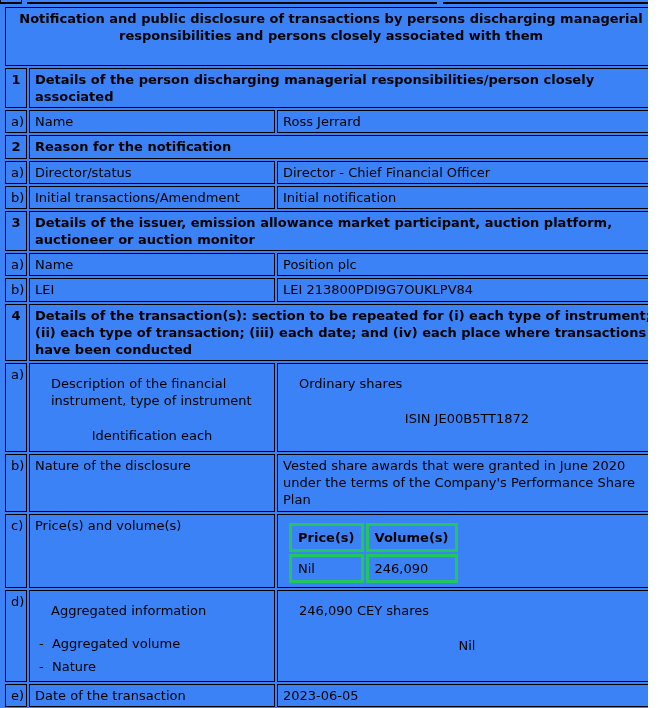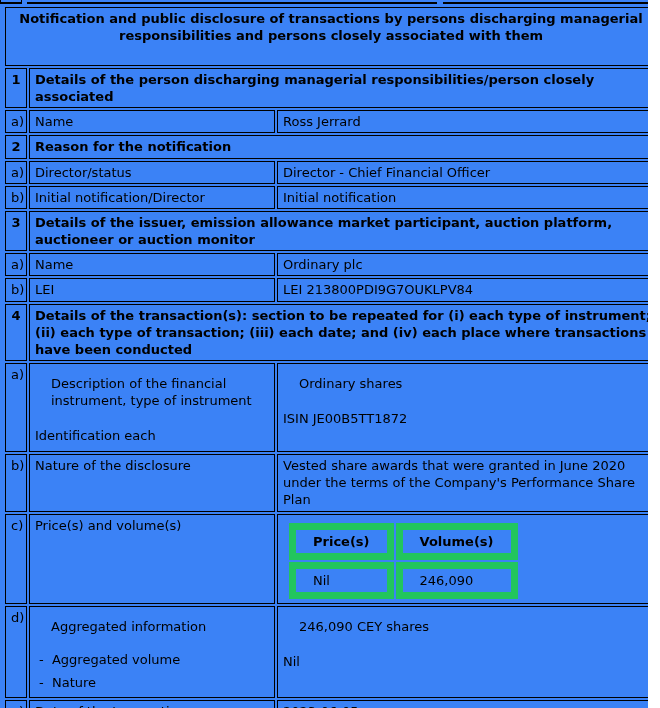--- a/index.html
+++ b/index.html
@@ -46,38 +46,38 @@
   tr.section > td { font-weight: bold; }
   td.title-cell {
     font-weight: bold;
     text-align: center;
     padding: 10px 6px;
     height: 59px;
   }
 
   
   .p1 { margin: 9px 0 0 16px; }
-  .p2 { margin: 18px 0 0 0; }
+  .p2 { margin: 18px 0 0 0; text-align: center; }
   .li { margin: 6px 0 0 4px; white-space: pre-wrap; }
   .li-first { margin-top: 16px; }
 
   tr.r4a > td { height: 89px; }
   tr.r4b > td { height: 53px; }
   tr.r4c > td { height: 59px; }
   tr.r4d > td { height: 92px; }
 
   
   table.pv {
     border-collapse: separate;
     border-spacing: 2px;
     margin: 4px 0 0 4px;
   }
   table.pv th, table.pv td {
-    border: 7px solid #22c55e;
-    padding: 3px 17px;
+    border: 3px solid #22c55e;
+    padding: 3px 6px;
     text-align: left;
     vertical-align: top;
     font-size: 13px;
     box-sizing: border-box;
   }
   table.pv th { font-weight: bold; }
   table.pv .pv-c1 { min-width: 66px; }
   table.pv .pv-c2 { min-width: 78px; margin-left: 45px; }
 </style>
 </head>
@@ -117,32 +117,32 @@
         <td class="num">2</td>
         <td colspan="2">Reason for the notification</td>
       </tr>
       <tr>
         <td class="num">a)</td>
         <td>Director/status</td>
         <td>Director - Chief Financial Officer</td>
       </tr>
       <tr>
         <td class="num">b)</td>
-        <td>Initial notification/Director</td>
+        <td>Initial transactions/Amendment</td>
         <td>Initial notification</td>
       </tr>
 
       <tr class="section">
         <td class="num">3</td>
         <td colspan="2">Details of the issuer, emission allowance market participant, auction platform, auctioneer or auction monitor</td>
       </tr>
       <tr>
         <td class="num">a)</td>
         <td>Name</td>
-        <td>Ordinary plc</td>
+        <td>Position plc</td>
       </tr>
       <tr>
         <td class="num">b)</td>
         <td>LEI</td>
         <td>LEI 213800PDI9G7OUKLPV84</td>
       </tr>
 
       <tr class="section">
         <td class="num">4</td>
         <td colspan="2">Details of the transaction(s): section to be repeated for (i) each type of instrument; (ii) each type of transaction; (iii) each date; and (iv) each place where transactions have been conducted</td>

